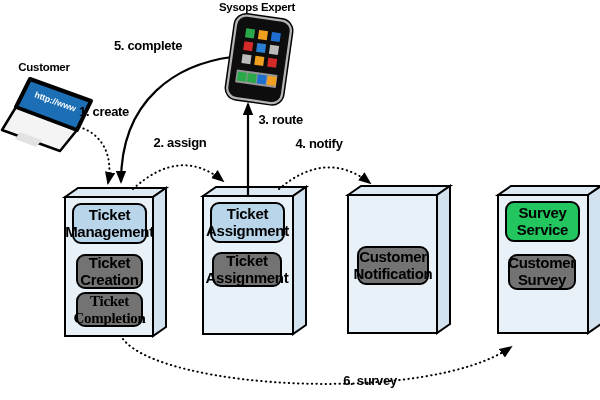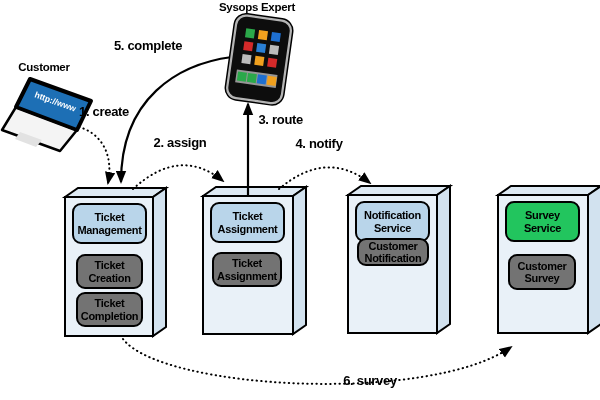--- a/index.html
+++ b/index.html
@@ -10,21 +10,21 @@
   svg{position:absolute;left:0;top:0;}
   .lbl{
     position:absolute;font-weight:bold;color:#000;text-align:center;
     letter-spacing:-0.3px;line-height:1.05;white-space:nowrap;
   }
   .actor-lbl{font-size:11.5px;}
   .flow-lbl{font-size:13px;}
   .node{
     position:absolute;box-sizing:border-box;border:2px solid #000;border-radius:9px;
     display:flex;align-items:center;justify-content:center;text-align:center;
-    font-weight:bold;font-size:11px;letter-spacing:-0.3px;line-height:1.12;
+    font-weight:bold;font-size:15px;letter-spacing:-0.3px;line-height:1.12;
     padding:6px 2px;color:#000;
   }
   .hdr{background:#b9d5ea;}
   .sub{background:#737373;}
   .dotted{stroke:#000;stroke-width:2;fill:none;stroke-dasharray:0.4 4.2;stroke-linecap:round;}
   .solid{stroke:#000;stroke-width:2.2;fill:none;}
 </style>
 </head>
 <body>
 
@@ -100,24 +100,23 @@
 
   <div class="lbl flow-lbl" style="left:74px;top:105px;width:60px;">1. create</div>
   <div class="lbl flow-lbl" style="left:150px;top:136px;width:60px;">2. assign</div>
   <div class="lbl flow-lbl" style="left:253px;top:113px;width:50px;text-align:right;">3. route</div>
   <div class="lbl flow-lbl" style="left:290px;top:137px;width:58px;">4. notify</div>
   <div class="lbl flow-lbl" style="left:108px;top:39px;width:80px;">5. complete</div>
   <div class="lbl flow-lbl" style="left:292px;top:374px;width:62px;margin-left:47px;">6. survey</div>
 
   <div class="node hdr" style="left: 72px; top: 203px; width: 75px; height: 41px; background: rgb(185, 213, 234);">Ticket Management</div>
   <div class="node sub" style="left:76px;top:254px;width:67px;height:35px;">Ticket Creation</div>
-  <div class="node sub" style="left:76px;top:292px;width:67px;height:35px;">Ticket Completion</div>
+  <div class="node sub" style="left:76px;top:292px;width:67px;height:35px;font-family:Liberation Serif, serif;">Ticket Completion</div>
 
   <div class="node hdr" style="left: 210px; top: 202px; width: 75px; height: 41px; background: rgb(185, 213, 234);">Ticket Assignment</div>
   <div class="node sub" style="left:212px;top:252px;width:70px;height:35px;">Ticket Assignment</div>
 
-  <div class="node hdr" style="left: 355px; top: 201px; width: 75px; height: 41px; background: rgb(185, 213, 234);">Notification Service</div>
-  <div class="node sub" style="left:357px;top:238px;width:72px;height:28px;">Customer Notification</div>
+  <div class="node sub" style="left:357px;top:246px;width:72px;height:39px;">Customer Notification</div>
 
   <div class="node hdr" style="left: 505px; top: 201px; width: 75px; height: 41px; background: #22c55e;">Survey Service</div>
   <div class="node sub" style="left:508px;top:254px;width:68px;height:36px;">Customer Survey</div>
 
 </div>
 
 </body></html>

